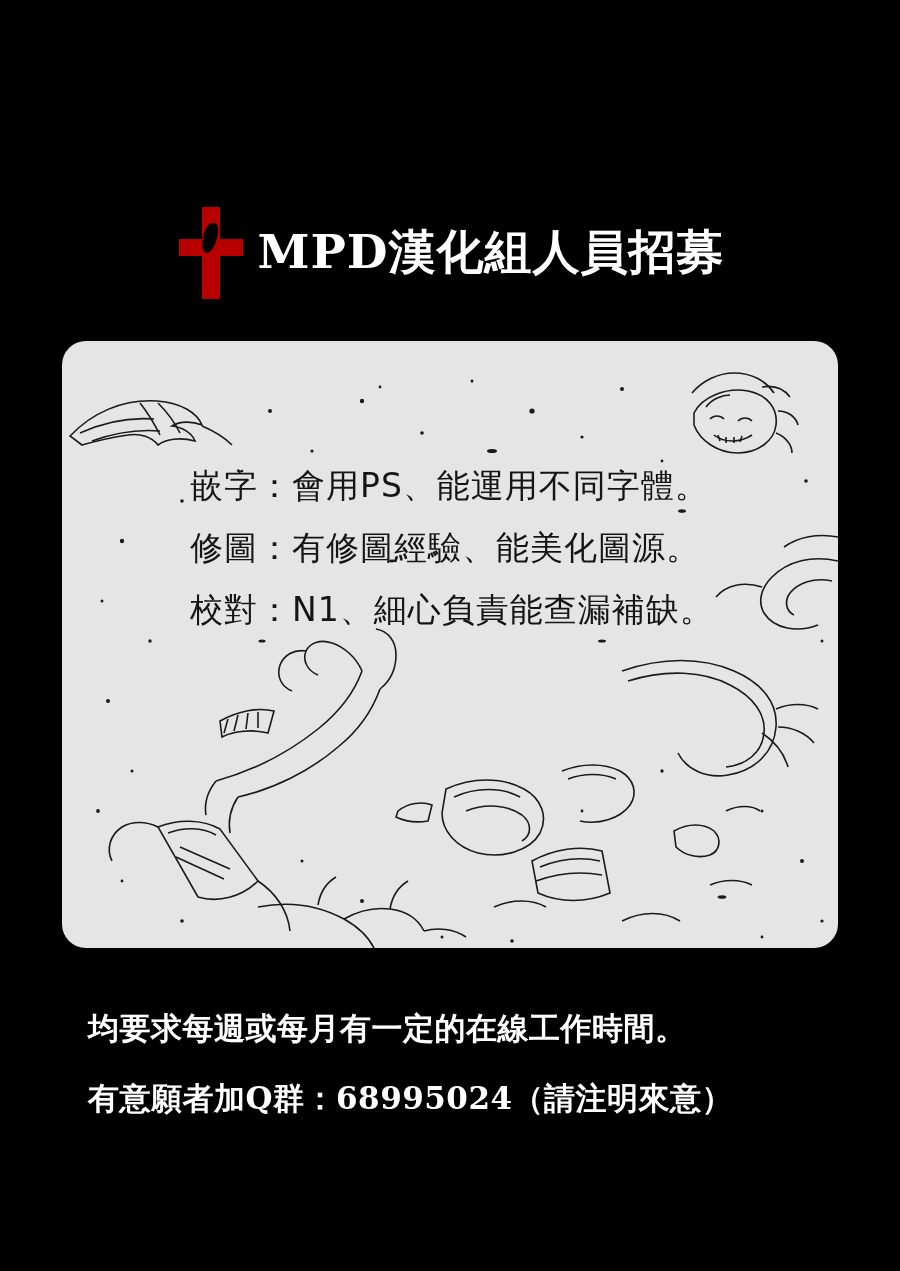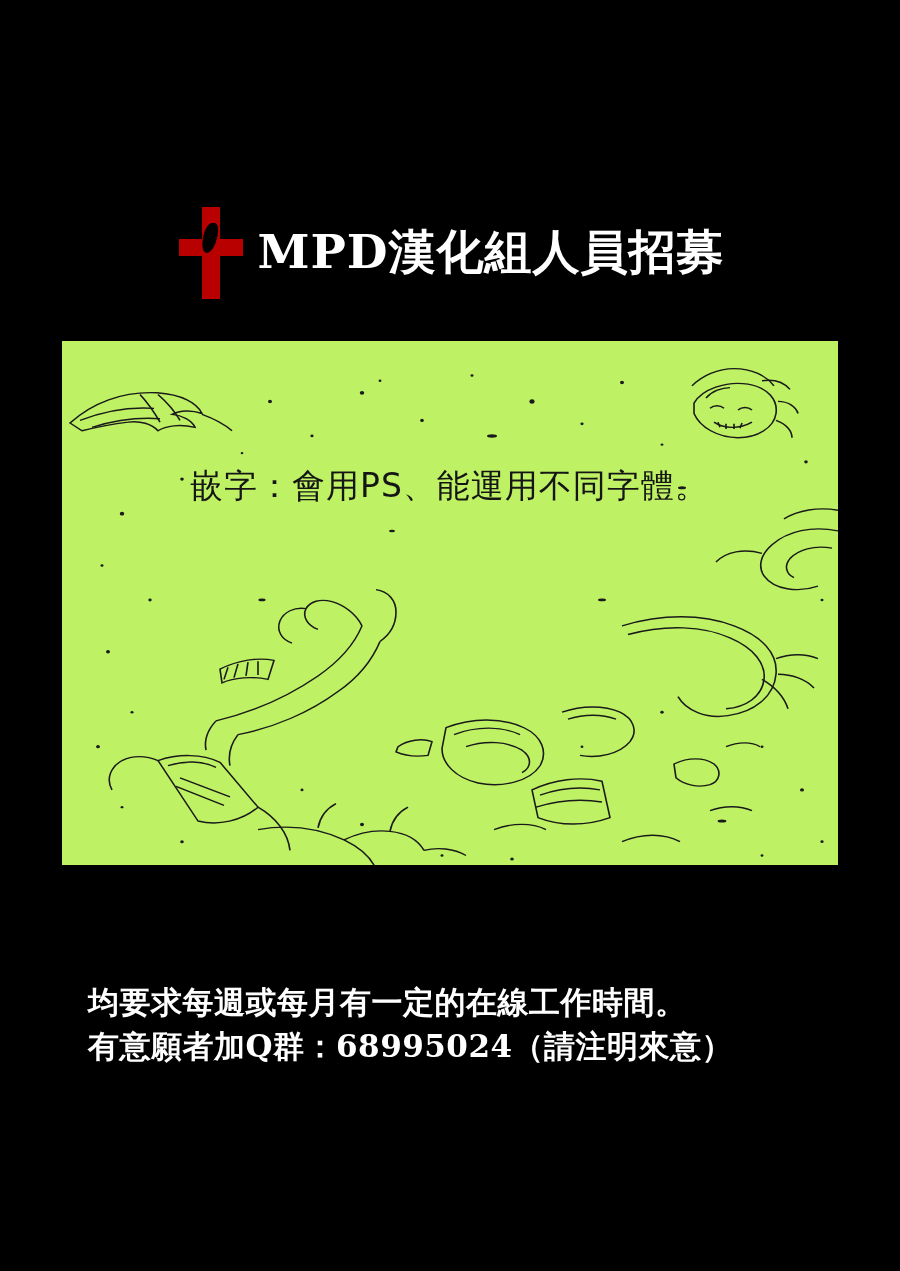--- a/index.html
+++ b/index.html
@@ -77,23 +77,24 @@
     white-space: nowrap;
     line-height: 1;
   }
 
   
   #panel {
     position: absolute;
     left: 62px;
     top: 341px;
     width: 776px;
-    height: 524px;
-    background: #bef264;
+    height: 607px;
+    background: #e5e5e5;
     overflow: hidden;
+    border-radius: 24px;
   }
   #panel-sketch {
     position: absolute;
     left: 0;
     top: 0;
     width: 100%;
     height: 100%;
   }
   #req-list {
     position: absolute;
@@ -119,20 +120,21 @@
     width: 790px;
   }
   .footer-line {
     color: #ffffff;
     font-family: "DejaVu Serif", serif;
     font-weight: bold;
     font-size: 31px;
     line-height: 1.42;
     white-space: nowrap;
     letter-spacing: 0.5px;
+    margin-top: 26px;
   }
 </style>
 </head>
 <body>
 
 <div id="title-row">
   <div id="cross-icon">
     <div class="v"></div>
     <div class="h"></div>
     <div class="s2"></div>
@@ -253,19 +255,21 @@
       <ellipse cx="620" cy="170" rx="4" ry="1.8"></ellipse>
       <ellipse cx="200" cy="300" rx="3.6" ry="1.6"></ellipse>
       <ellipse cx="540" cy="300" rx="4" ry="1.6"></ellipse>
       <ellipse cx="330" cy="220" rx="3" ry="1.4"></ellipse>
       <ellipse cx="660" cy="556" rx="4.4" ry="1.8"></ellipse>
     </g>
   </svg>
 
   <div id="req-list">
     <div class="req-line">嵌字：會用PS、能運用不同字體。</div>
+    <div class="req-line">修圖：有修圖經驗、能美化圖源。</div>
+    <div class="req-line">校對：N1、細心負責能查漏補缺。</div>
   </div>
 </div>
 
 <div id="footer">
   <div class="footer-line">均要求每週或每月有一定的在線工作時間。</div>
   <div class="footer-line">有意願者加Q群：68995024（請注明來意）</div>
 </div>
 
 </body></html>

